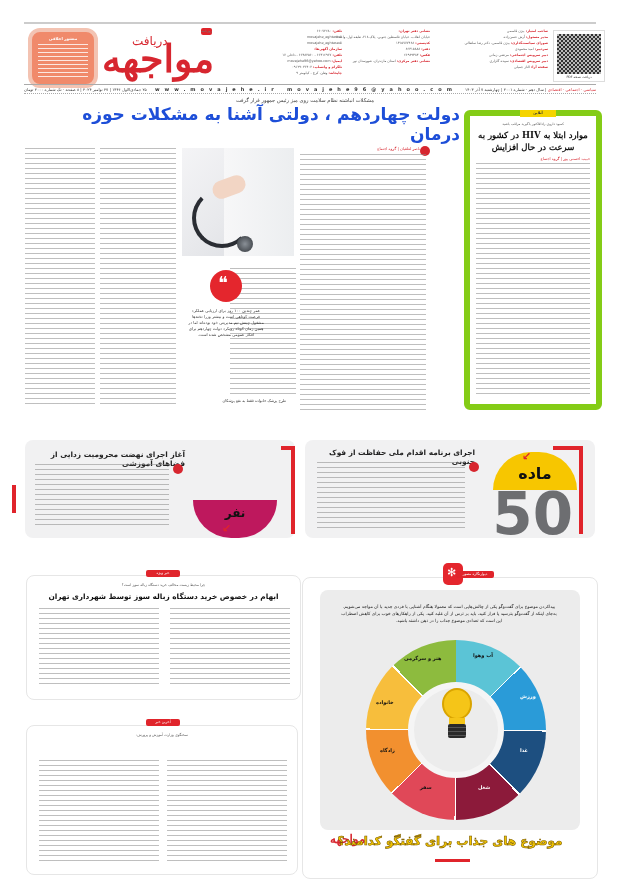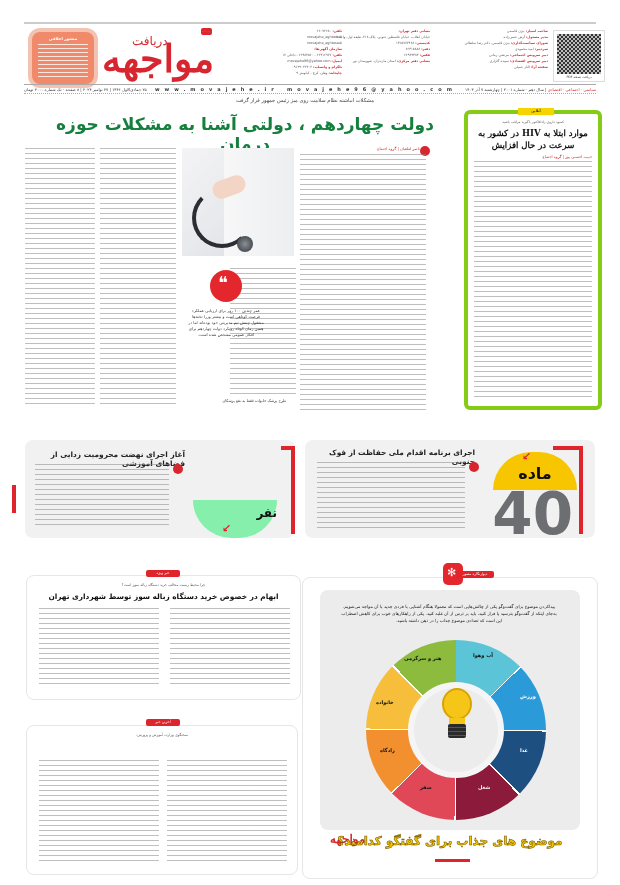--- a/index.html
+++ b/index.html
@@ -18,50 +18,50 @@
 #logo .tag{font-size:3.5px;color:#777;position:absolute;right:8px;top:6px}
 .hinfo{font-size:3.4px;line-height:6px;color:#555}
 .hinfo b{color:#d7262f;font-weight:bold}
 #qr{left:553px;top:30px;width:52px;height:52px;border:1px solid #ddd;padding:3px}
 #qr .code{width:100%;height:40px;background:repeating-conic-gradient(#333 0 25%,#bbb 0 50%) 0 0/4px 4px}
 #qr .lbl{font-size:3.2px;text-align:center;color:#333;margin-top:1px}
 #dateline{left:24px;top:84px;width:572px;height:10px;border-top:1px solid #aaa;border-bottom:1px dotted #aaa;display:flex;align-items:center;justify-content:space-between;font-size:4px;color:#333}
 #dateline .url{letter-spacing:5px;font-weight:bold;font-size:5px;direction:ltr}
 #dateline .sect{color:#d7262f}
 
-#rcol{left:464px;top:110px;width:138px;height:300px;border:4px solid #84cc16;border-radius:6px}
+#rcol{left:464px;top:110px;width:138px;height:300px;border:6px solid #84cc16;border-radius:6px}
 #rcol .kicker-tag{position:absolute;left:50px;top:-6px;width:36px;height:7px;background:#f5d400;font-size:3.5px;text-align:center;line-height:7px;color:#333;font-weight:bold}
 #rcol .pre{position:absolute;top:6px;left:6px;right:6px;font-size:3.4px;text-align:center;color:#555}
 #rcol h2{position:absolute;top:13px;left:4px;right:4px;font-size:8.5px;text-align:center;line-height:12px;color:#111;font-family:"DejaVu Serif",serif}
 #rcol .by{position:absolute;top:40px;right:6px;font-size:3.8px;color:#d7262f}
 #rcol .body{position:absolute;top:47px;left:6px;right:6px;bottom:6px}
 
 #kicker{left:160px;top:97px;width:290px;font-size:5.2px;text-align:center;color:#444}
-#headline{left:30px;top:114px;width:430px;font-size:17px;text-align:center;color:#15803d;font-weight:bold;font-family:"DejaVu Sans",sans-serif}
+#headline{left:30px;top:104px;width:430px;font-size:17px;text-align:right;color:#1d4ed8;font-weight:bold;font-family:"DejaVu Sans",sans-serif}
 #photo{left:182px;top:148px;width:112px;height:108px;background:linear-gradient(135deg,#f4f4f6 0%,#e8e9ec 50%,#d8dadf 100%);overflow:hidden}
 #photo .coat{position:absolute;right:0;top:0;width:70px;height:108px;background:linear-gradient(90deg,#f7f7f8,#eceef0)}
 #photo .hand{position:absolute;left:30px;top:30px;width:34px;height:18px;background:#f2d5c4;border-radius:10px;transform:rotate(-20deg)}
 #photo .tube{position:absolute;left:10px;top:40px;width:60px;height:60px;border:4px solid #2a2d33;border-radius:50%;border-top-color:transparent;border-right-color:transparent}
 #photo .disc{position:absolute;left:55px;top:88px;width:16px;height:16px;background:radial-gradient(circle,#8a9097,#2f3338);border-radius:50%}
 .col{position:absolute}
 #author-mark{left:420px;top:146px;width:10px;height:10px;border-radius:50%;background:#d7262f}
 #author{left:330px;top:146px;width:90px;font-size:3.8px;color:#d7262f;text-align:right}
 #quote{left:186px;top:268px;width:80px;height:90px;text-align:center}
 #quote .badge{width:32px;height:32px;border-radius:50%;background:#e4262d;margin:2px auto 6px;position:relative}
 #quote .badge::after{content:"❝";color:#fff;font-size:18px;position:absolute;left:8px;top:2px}
 #quote p{font-size:4px;line-height:6px;color:#333}
 #caption{left:186px;top:398px;width:100px;font-size:3.8px;color:#333}
 
 .statbox{background:#f1f1f2;border-radius:8px}
 #sb1{left:305px;top:440px;width:290px;height:98px}
 #sb2{left:25px;top:440px;width:270px;height:98px}
 .redframe{position:absolute;border:4px solid #e0242b}
 .bignum{position:absolute;font-size:58px;font-weight:bold;color:#6d6e71;font-family:"DejaVu Sans",sans-serif}
 .semi{position:absolute;background:#f7c600;border-radius:40px 40px 0 0;text-align:center;font-weight:bold;color:#111}
-.semi-down{position:absolute;background:#86efac;border-radius:0 0 40px 40px;text-align:right;font-weight:bold;color:#111}
+.semi-down{position:absolute;background:#be185d;border-radius:0 0 40px 40px;text-align:center;font-weight:bold;color:#111}
 .arrow{position:absolute;color:#e0242b;font-size:11px;font-weight:bold}
 .sb-title{position:absolute;font-size:7.4px;font-weight:bold;color:#222;font-family:"DejaVu Sans",sans-serif}
 .icondot{position:absolute;width:10px;height:10px;border-radius:50%;background:#d7262f}
 
 .card{position:absolute;border:1px solid #e6e6e6;border-radius:8px;background:#fff}
 .tag{position:absolute;background:#e0242b;color:#fff;font-size:3.6px;height:7px;line-height:7px;text-align:center;border-radius:2px}
 .card .pre{position:absolute;left:0;right:0;font-size:3.6px;text-align:center;color:#555}
 .card h3{position:absolute;left:0;right:0;font-size:7.4px;text-align:center;color:#111;font-weight:bold}
 
 #info-card{left:302px;top:577px;width:296px;height:302px;border:1px solid #e6e6e6;border-radius:8px}
@@ -163,21 +163,21 @@
 <div class="abs" id="quote">
   <div class="badge"></div>
   <p>عمر چندین ۱۰۰ روز برای ارزیابی عملکرد فرصت کوتاهی است و بیشتر وزرا تخته‌ها مشغول چینش تیم مدیریتی خود بوده‌اند اما در همین زمان کوتاه رویکرد دولت چهاردهم برای افکار عمومی مشخص شده است.</p>
 </div>
 <div class="abs" id="caption">طرح پزشک خانواده فقط به نفع پزشکان</div>
 
 <div class="abs statbox" id="sb1">
   <div class="redframe" style="right:12px;top:6px;width:30px;height:88px;border-left:none;border-bottom:none"></div>
   <div class="semi" style="right:18px;top:12px;width:84px;height:38px;font-size:16px;line-height:44px">ماده</div>
   <div class="arrow" style="right:64px;top:10px">↙</div>
-  <div class="bignum" style="right:22px;top:40px">40</div>
+  <div class="bignum" style="right:22px;top:40px">50</div>
   <div class="sb-title" style="right:120px;top:8px">اجرای برنامه اقدام ملی حفاظت از فوک جنوبی</div>
   <div class="icondot" style="right:116px;top:22px"></div>
   <div class="lines" style="position:absolute;right:130px;left:12px;top:22px;bottom:10px"></div>
 </div>
 
 <div class="abs statbox" id="sb2">
   <div class="redframe" style="right:0;top:6px;width:14px;height:88px;border-left:none;border-bottom:none"></div>
   <div class="semi-down" style="right:18px;top:60px;width:84px;height:38px;font-size:12px;line-height:26px">نفر</div>
   <div class="arrow" style="right:64px;top:82px">↙</div>
   <div class="sb-title" style="right:110px;top:10px">آغاز اجرای نهضت محرومیت زدایی از فضاهای آموزشی</div>

